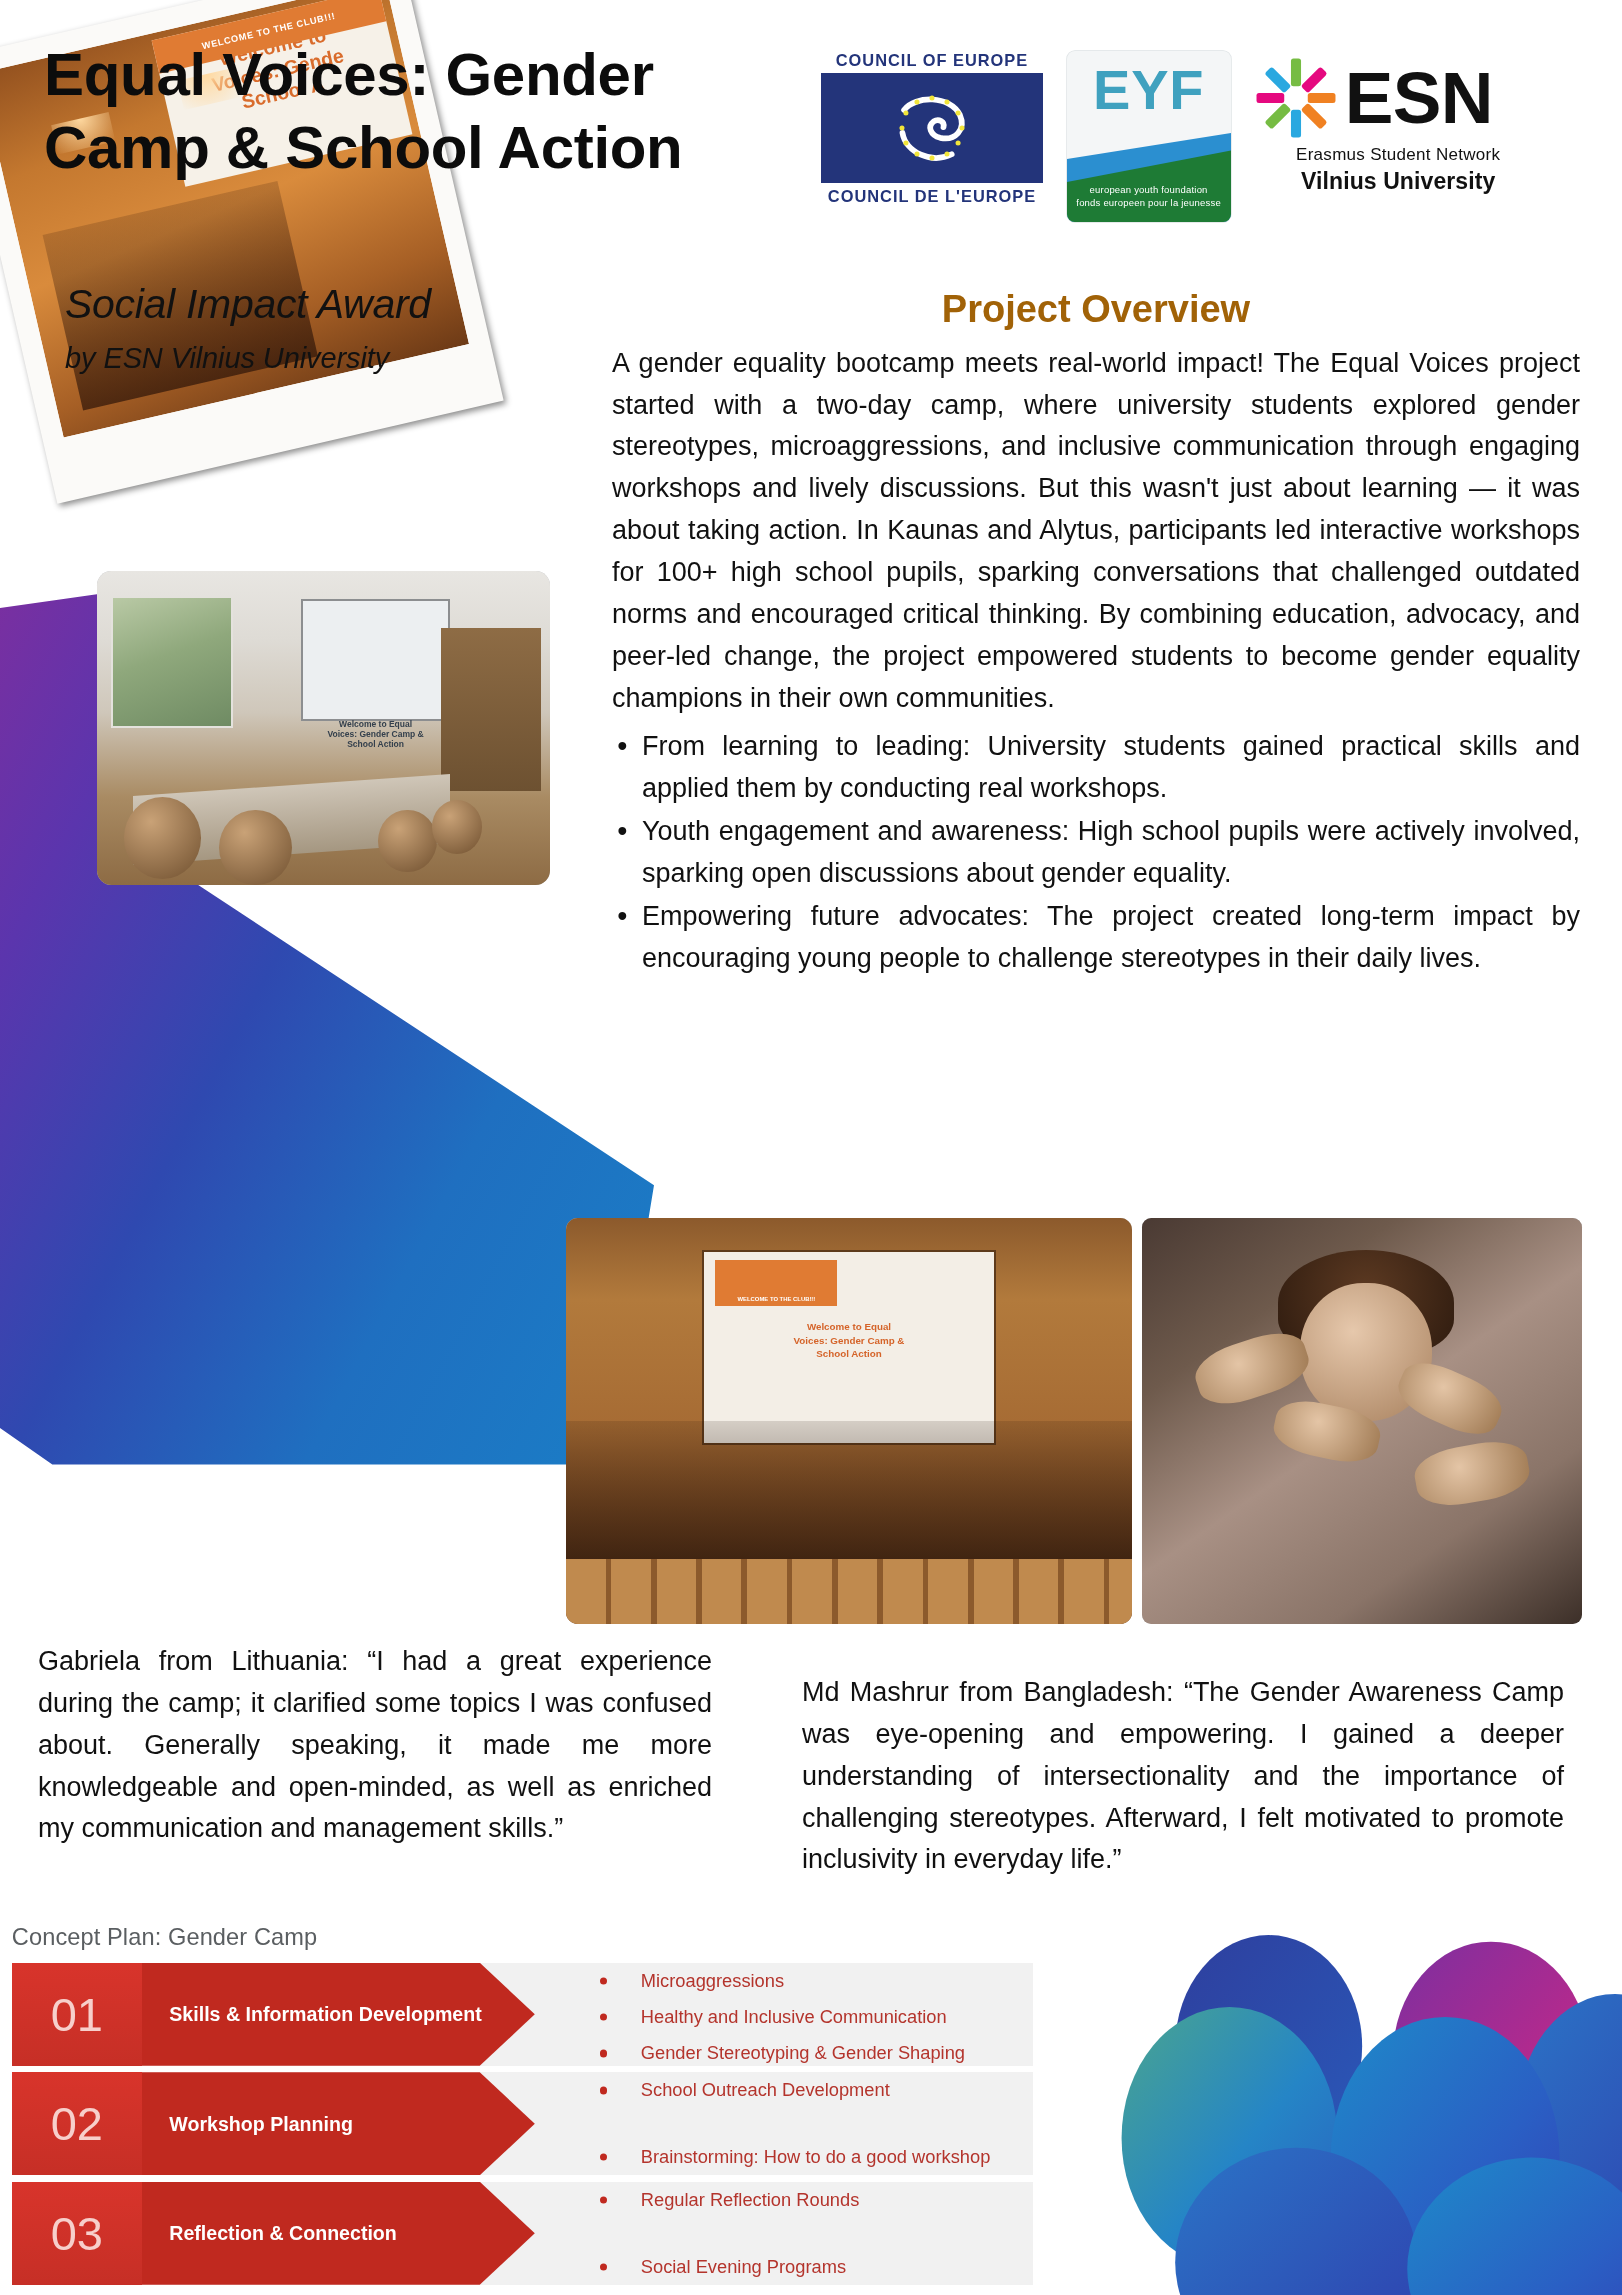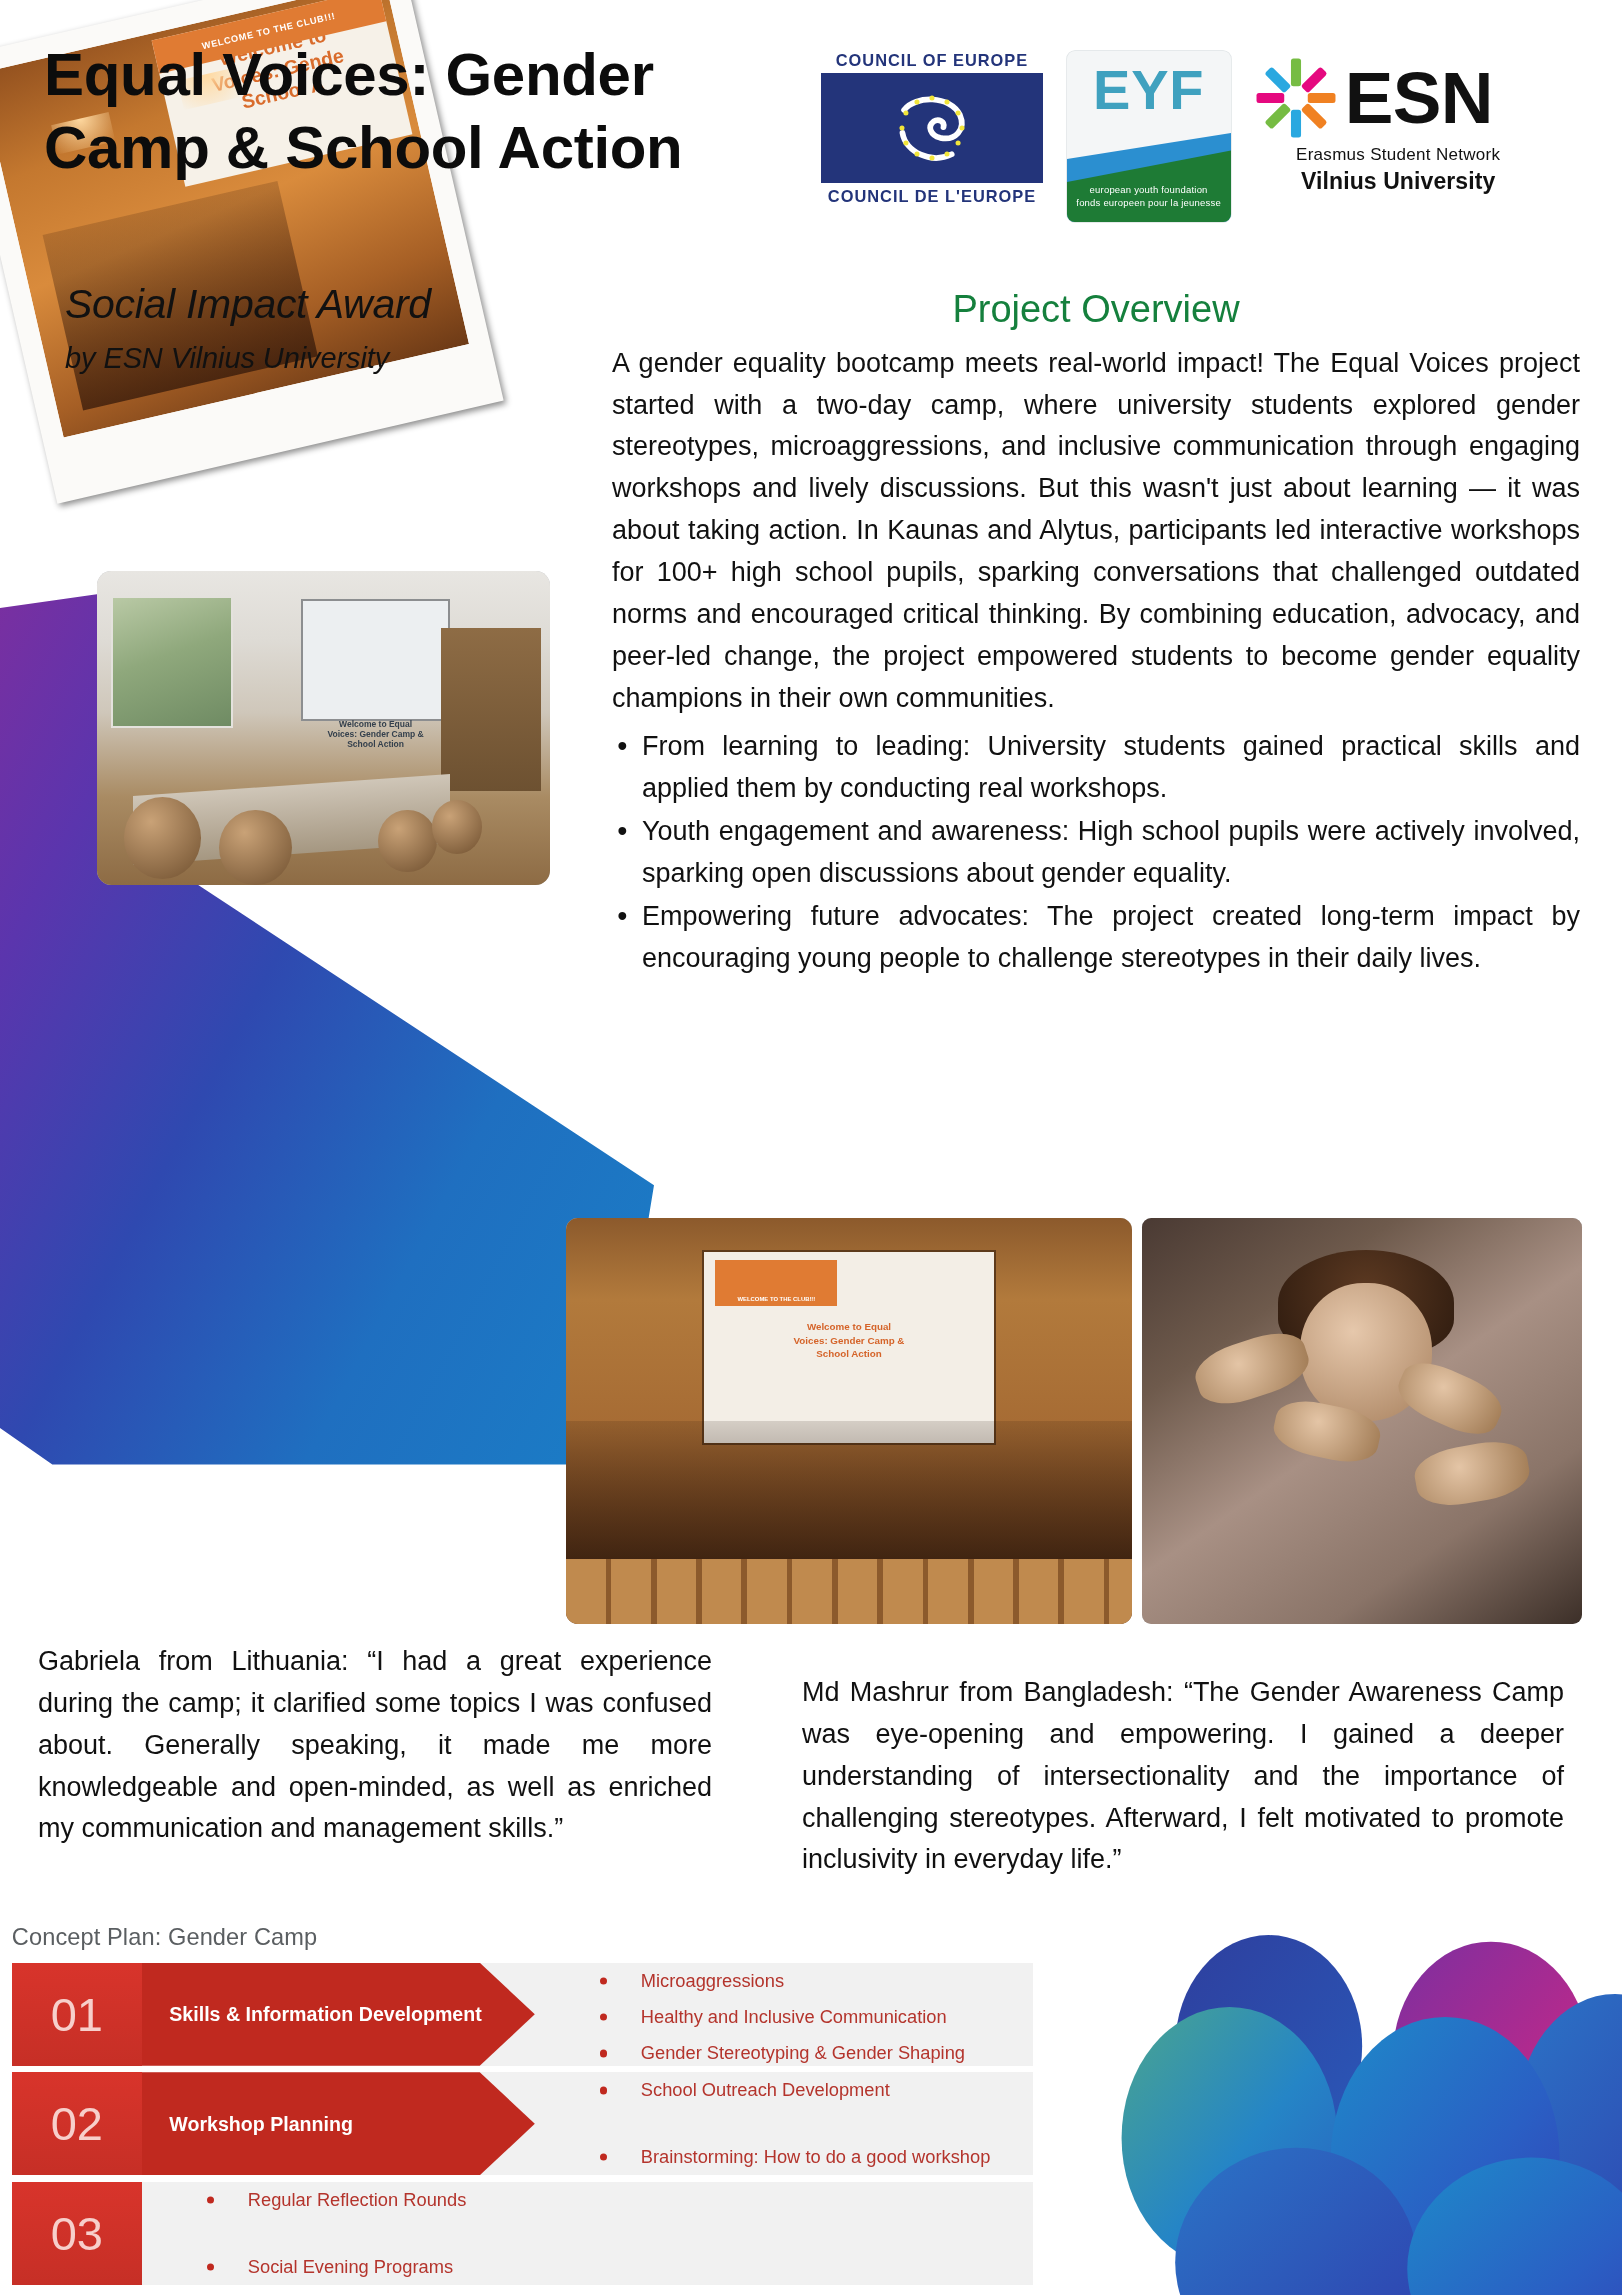--- a/index.html
+++ b/index.html
@@ -111,21 +111,21 @@
     font-size: 41px; font-style: italic; color: #111; letter-spacing: -0.3px;
   }
   #award-by {
     font-size: 29px; font-style: italic; color: #111;
     margin-top: 14.4px; letter-spacing: -0.1px;
   }
 
   
   #overview { position: absolute; left: 612px; top: 288px; width: 968px; z-index: 5; }
   #overview-heading {
-    text-align: center; font-size: 38px; font-weight: normal; color: #15803d;
+    text-align: center; font-size: 38px; font-weight: bold; color: #a16207;
     margin-bottom: 11.8px;
   }
   #overview-body {
     font-size: 27px; line-height: 1.55; color: #111;
     text-align: justify; text-justify: inter-word;
   }
   #overview-bullets { list-style: none; margin-top: 6.5px; }
   #overview-bullets li {
     font-size: 27px; line-height: 1.55; color: #111;
     text-align: justify; position: relative;
@@ -506,19 +506,20 @@
     <div class="cp-num">02</div>
     <div class="cp-label">Workshop Planning</div>
     <div class="cp-items">
       <div class="cp-item">School Outreach Development</div>
       <div class="cp-item">Brainstorming: How to do a good workshop</div>
     </div>
   </div>
 
   <div class="cp-row">
     <div class="cp-num">03</div>
+    <div class="cp-label">Reflection &amp; Connection</div>
     <div class="cp-items">
       <div class="cp-item">Regular Reflection Rounds</div>
       <div class="cp-item">Social Evening Programs</div>
     </div>
   </div>
 </div>
 
 
 </body></html>

